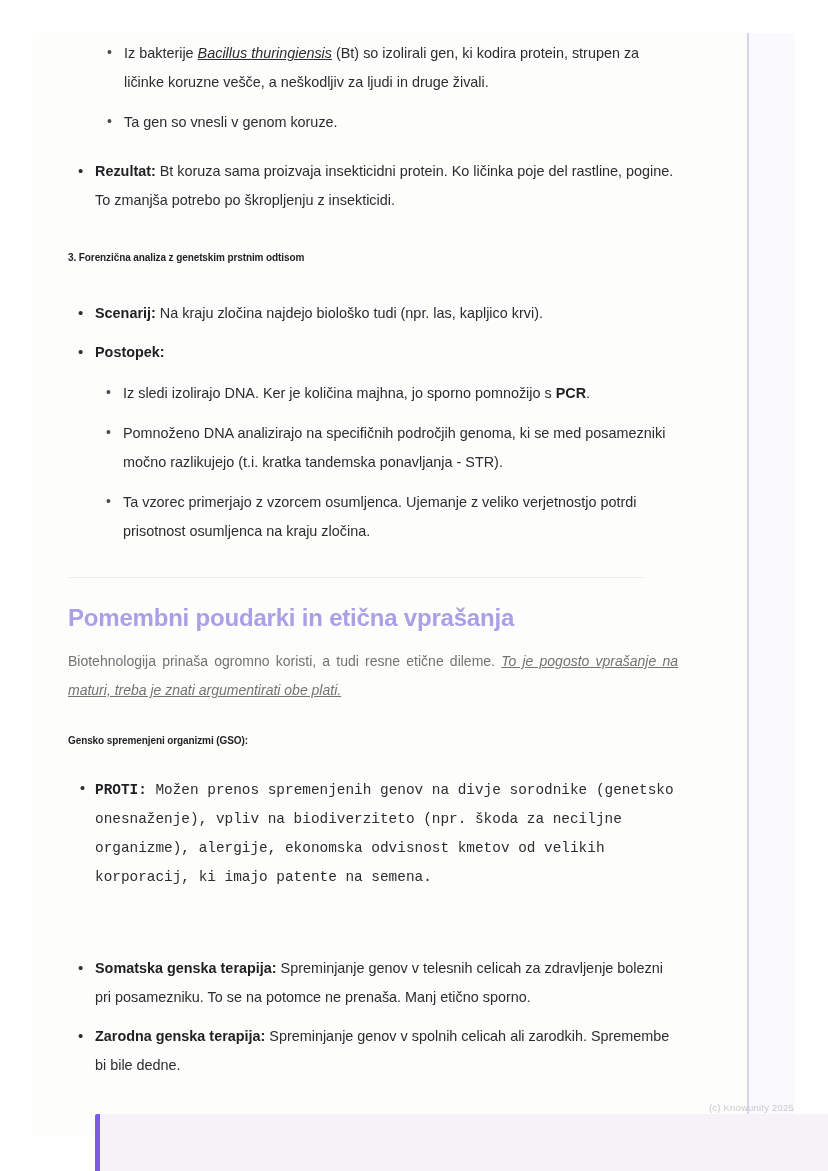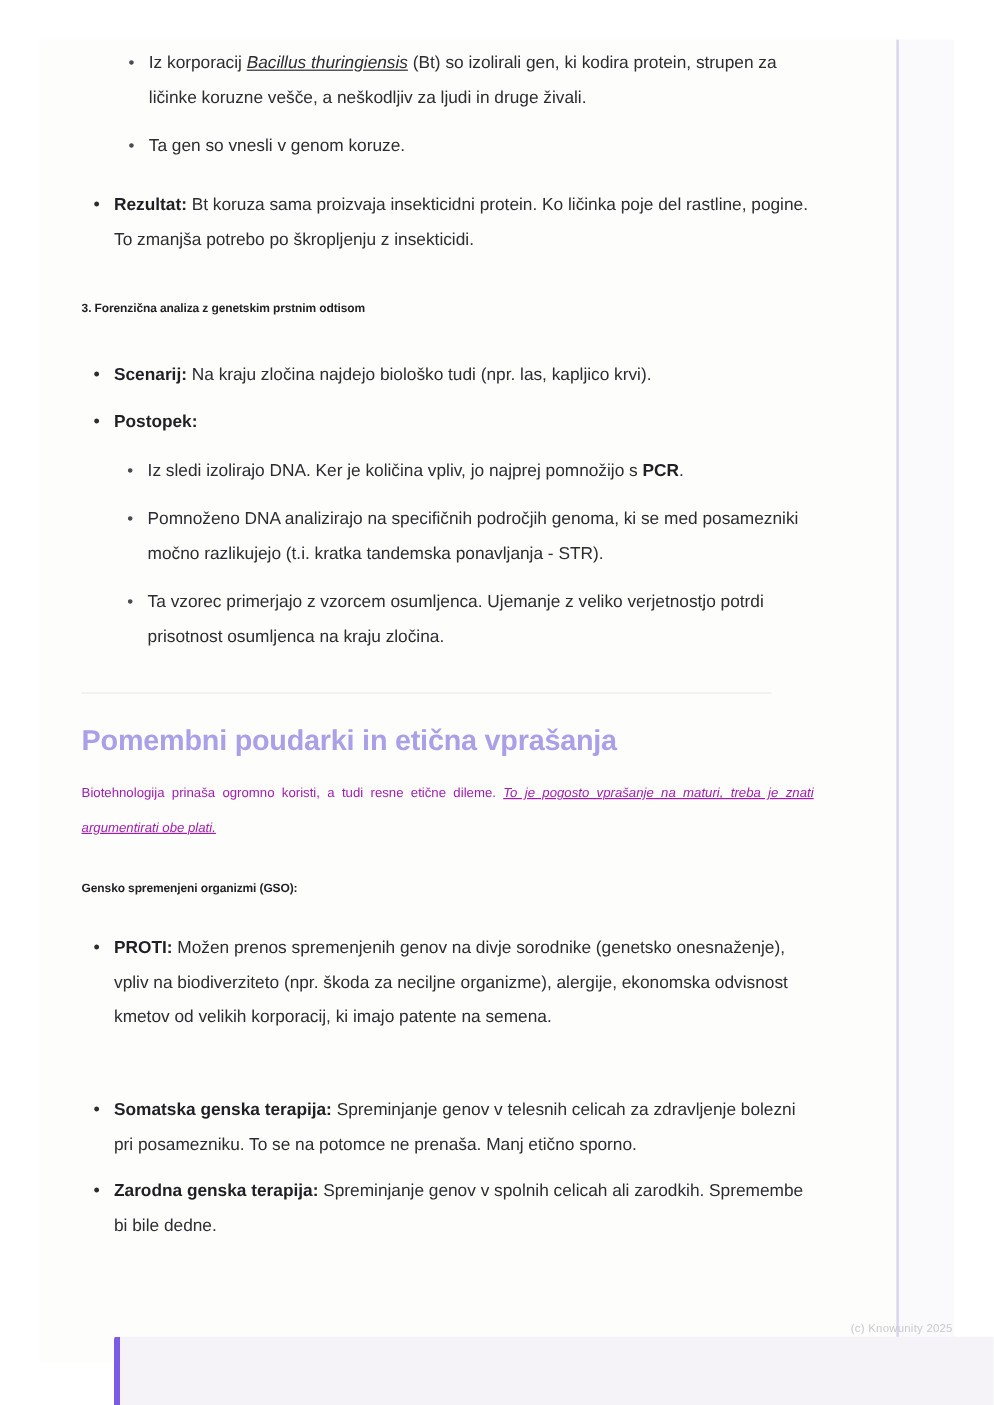--- a/index.html
+++ b/index.html
@@ -123,22 +123,22 @@
     color: #a9a0e8;
     margin: 0;
     line-height: 30px;
     letter-spacing: -0.2px;
   }
 
   p.para {
     margin: 0;
     text-align: justify;
     line-height: 29px;
-    font-size: 11px;
-    color: #a21caf;
+    font-size: 14px;
+    color: #737373;
   }
 
   
   .callout {
     position: absolute;
     left: 62px;
     top: 1081px;
     width: 1100px;
     height: 60px;
     background: #f5f3f8;
@@ -163,21 +163,21 @@
 <div class="page-sheet">
 
   <div class="gutter-panel"></div>
   <div class="gutter-rule"></div>
 
   <div class="content">
 
     <div style="height:6px"></div>
     <ul class="lvl2" style="margin-top:0; padding-left:28px;">
       <li>
-        <span>Iz korporacij </span><i>Bacillus thuringiensis</i><span> (Bt) so izolirali gen, ki kodira protein, strupen za ličinke koruzne vešče, a neškodljiv za ljudi in druge živali.</span>
+        <span>Iz bakterije </span><i>Bacillus thuringiensis</i><span> (Bt) so izolirali gen, ki kodira protein, strupen za ličinke koruzne vešče, a neškodljiv za ljudi in druge živali.</span>
       </li>
       <li>
         <span>Ta gen so vnesli v genom koruze.</span>
       </li>
     </ul>
 
     <div class="gap-md"></div>
 
     <ul class="lvl1">
       <li>
@@ -192,21 +192,21 @@
     <div class="gap-lg"></div>
 
     <ul class="lvl1">
       <li>
         <b>Scenarij:</b><span> Na kraju zločina najdejo biološko tudi (npr. las, kapljico krvi).</span>
       </li>
       <li style="margin-bottom:0;">
         <b>Postopek:</b>
         <ul class="lvl2">
           <li>
-            <span>Iz sledi izolirajo DNA. Ker je količina vpliv, jo najprej pomnožijo s </span><b>PCR</b><span>.</span>
+            <span>Iz sledi izolirajo DNA. Ker je količina majhna, jo sporno pomnožijo s </span><b>PCR</b><span>.</span>
           </li>
           <li>
             <span>Pomnoženo DNA analizirajo na specifičnih področjih genoma, ki se med posamezniki močno razlikujejo (t.i. kratka tandemska ponavljanja - STR).</span>
           </li>
           <li>
             <span>Ta vzorec primerjajo z vzorcem osumljenca. Ujemanje z veliko verjetnostjo potrdi prisotnost osumljenca na kraju zločina.</span>
           </li>
         </ul>
       </li>
     </ul>
@@ -225,21 +225,21 @@
       <span>Biotehnologija prinaša ogromno koristi, a tudi resne etične dileme. </span><i>To je pogosto vprašanje na maturi, treba je znati argumentirati obe plati.</i>
     </p>
 
     <div style="height:23px"></div>
 
     <h3 class="sub">Gensko spremenjeni organizmi (GSO):</h3>
 
     <div style="height:22px"></div>
 
     <ul class="lvl1">
-      <li style="margin-bottom:2px;">
+      <li style="margin-bottom:16px;font-family:Liberation Mono, monospace;">
         <b>PROTI:</b><span> Možen prenos spremenjenih genov na divje sorodnike (genetsko onesnaženje), vpliv na biodiverziteto (npr. škoda za neciljne organizme), alergije, ekonomska odvisnost kmetov od velikih korporacij, ki imajo patente na semena.</span>
       </li>
     </ul>
 
     <div style="height:24px"></div>
 
 
     <div style="height:22px"></div>
 
     <ul class="lvl1">

